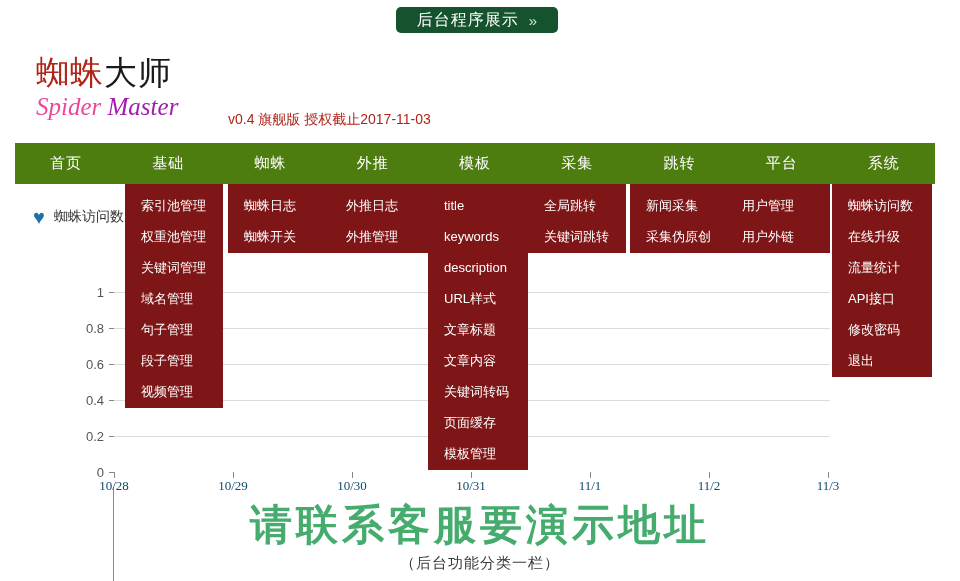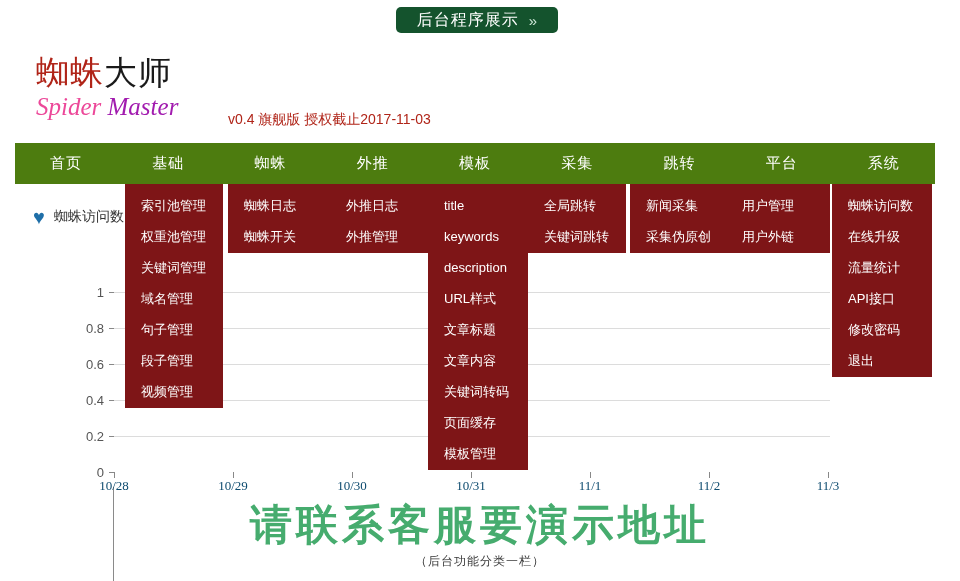--- a/index.html
+++ b/index.html
@@ -187,21 +187,21 @@
     font-weight: bold;
     letter-spacing: 4px;
     line-height: 1;
   }
   #footer-sub {
     position: absolute;
     left: 0; top: 555px;
     width: 960px;
     text-align: center;
     color: #3a3a3a;
-    font-size: 12px;
+    font-size: 15px;
     letter-spacing: 1px;
     line-height: 1;
   }
 </style>
 </head>
 <body>
 
 <div id="demo-button">
   <span class="lbl">后台程序展示</span>
   <span class="chev">»</span>

